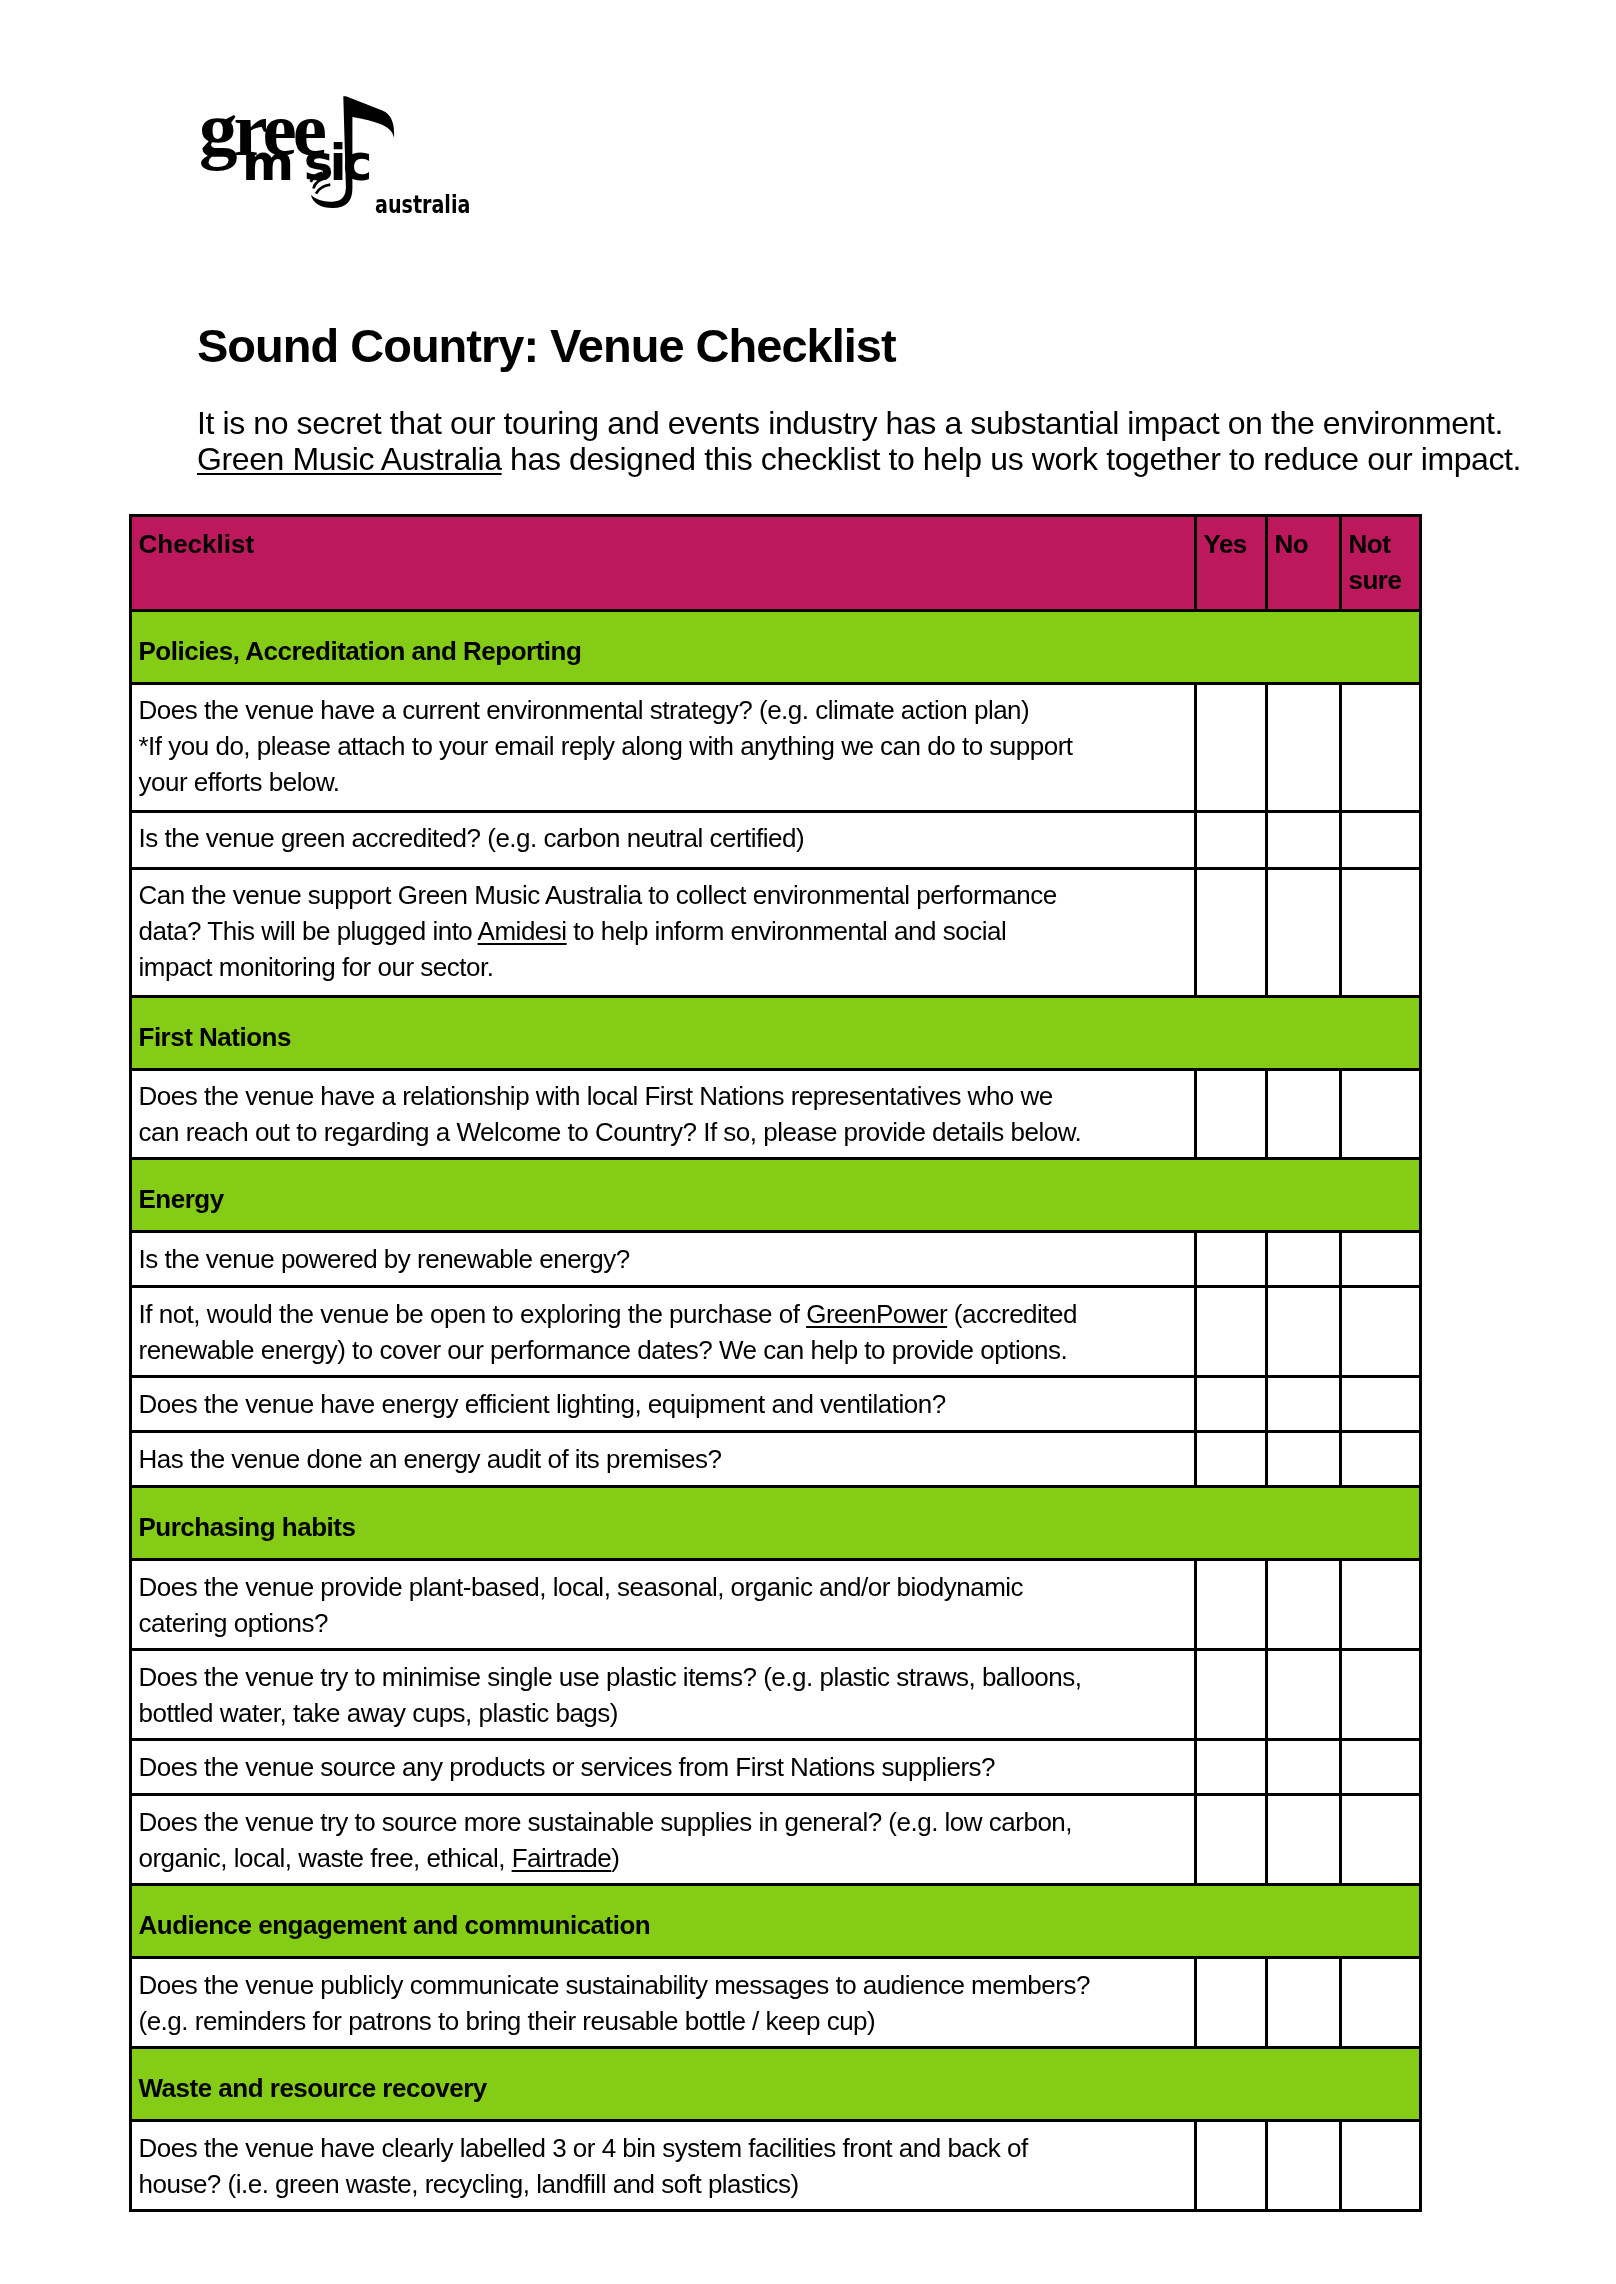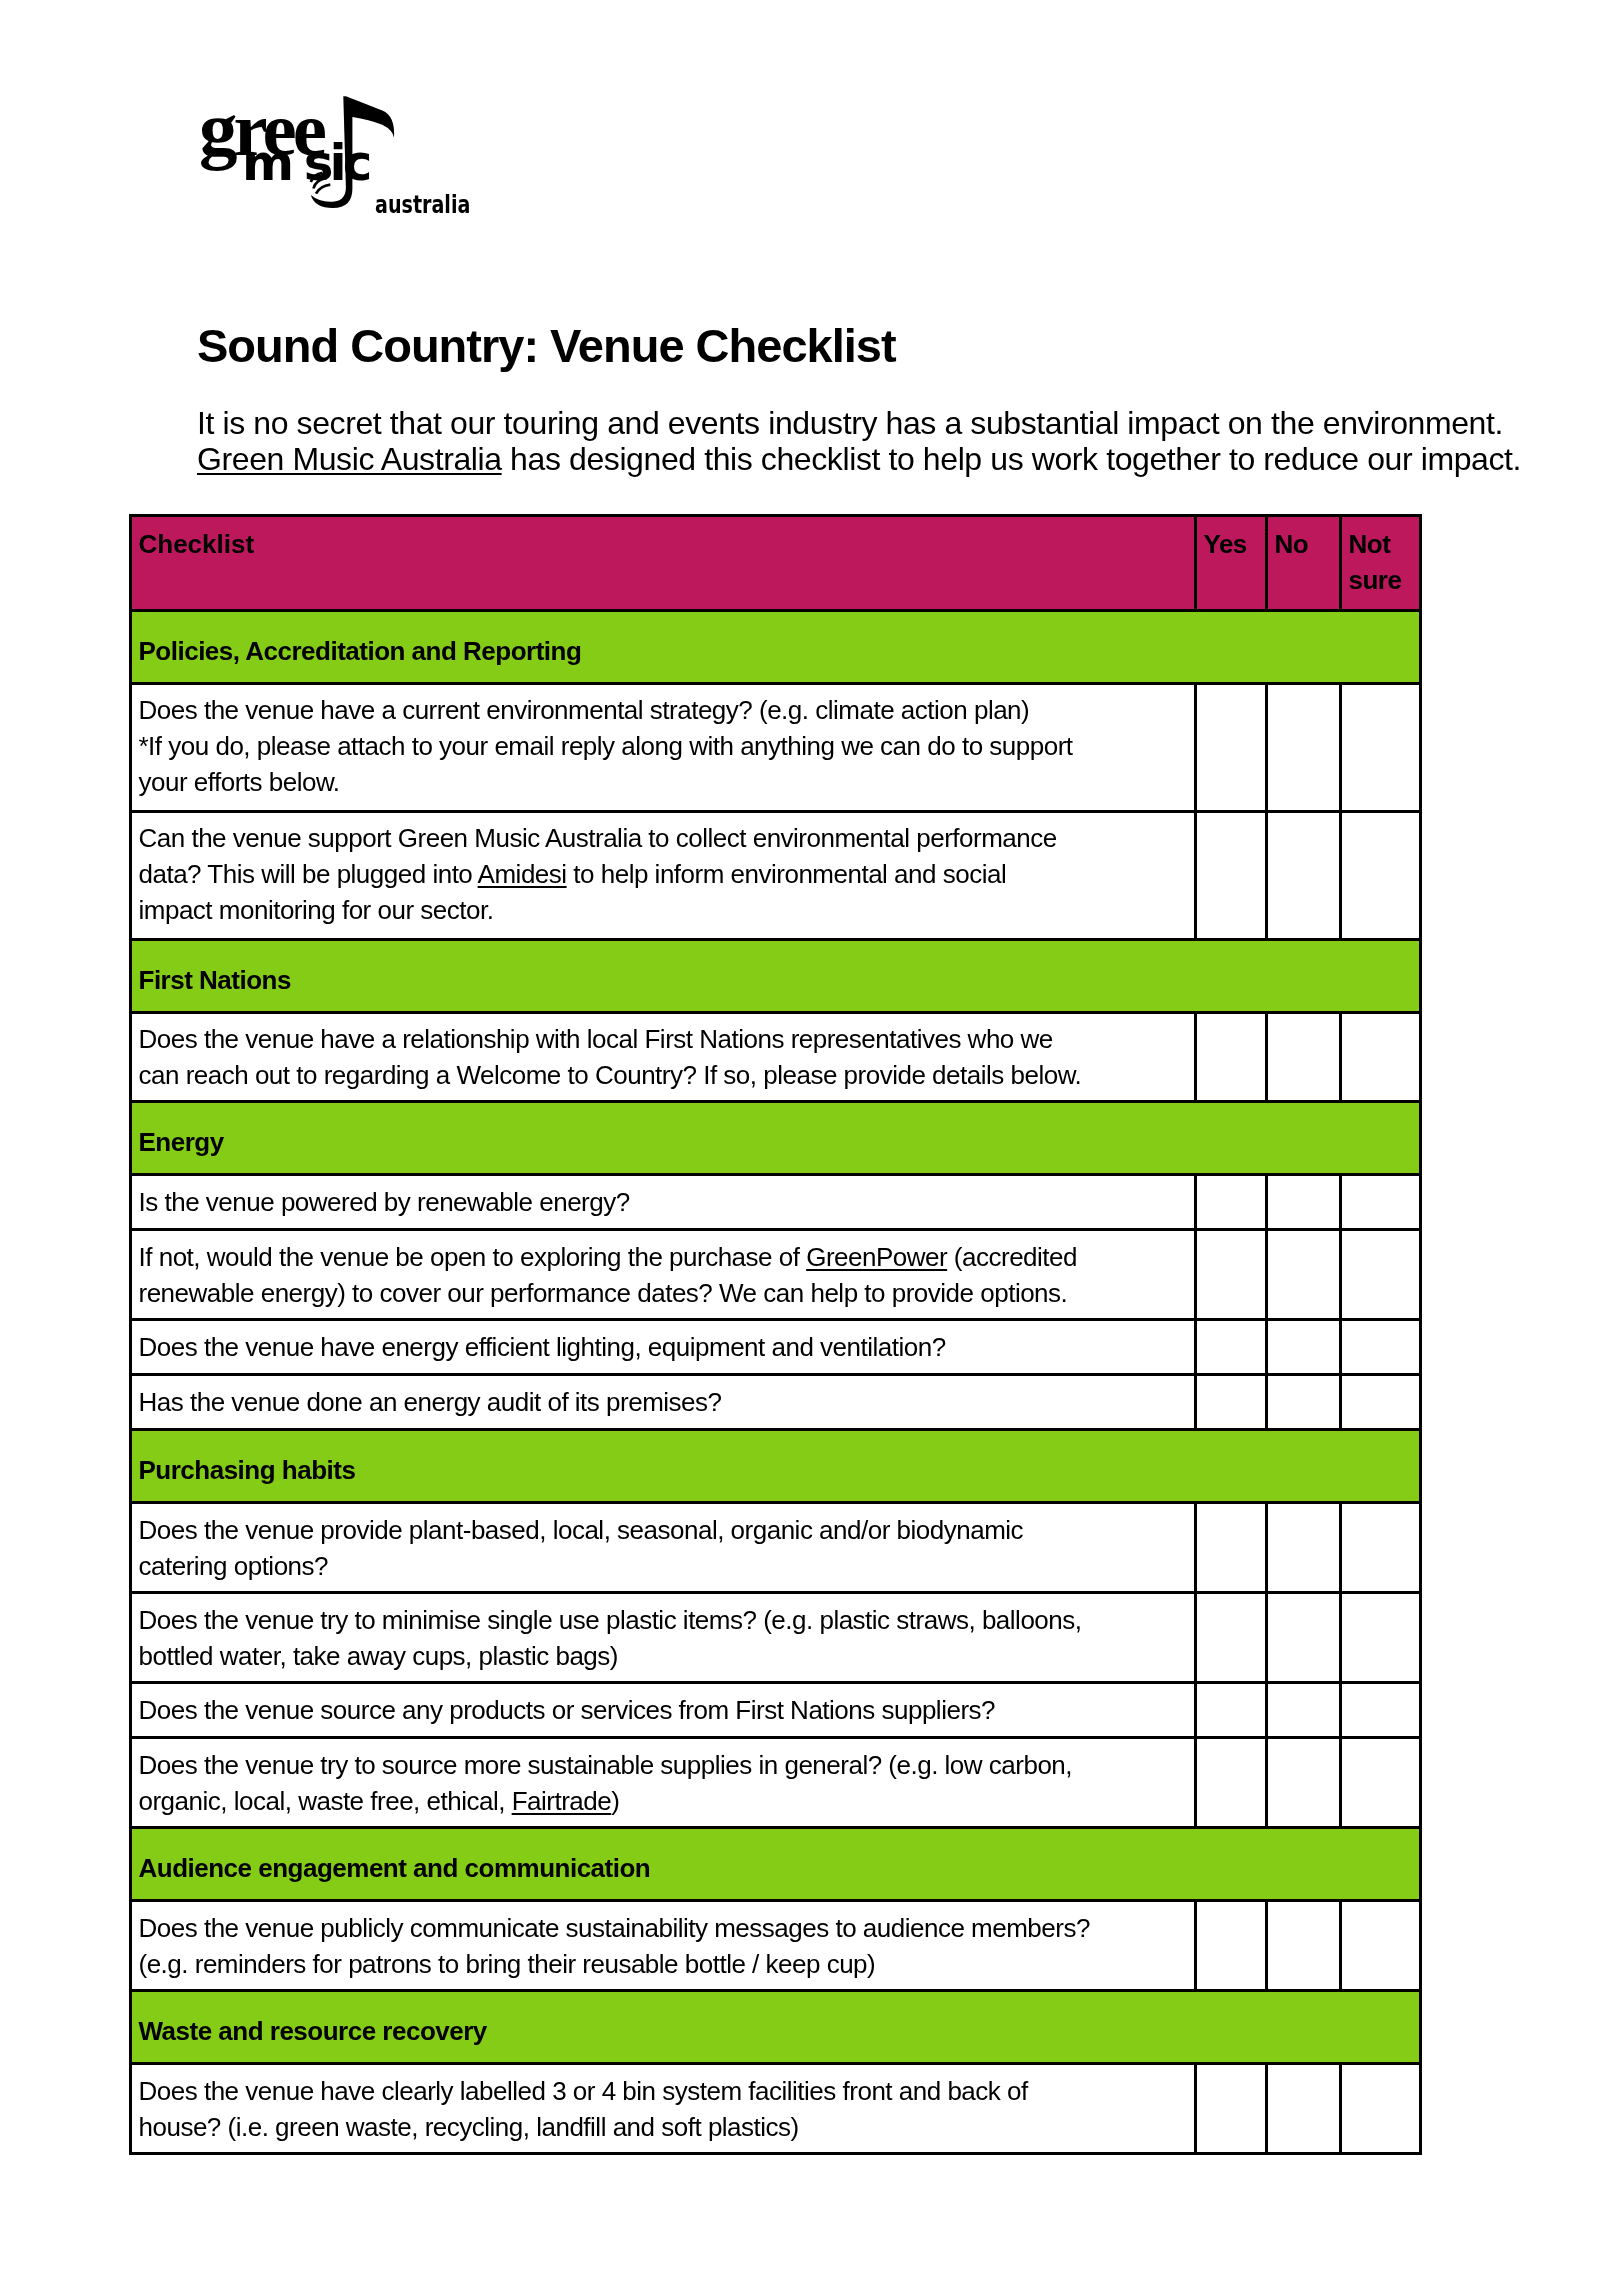--- a/index.html
+++ b/index.html
@@ -72,20 +72,28 @@
     <tr class="item" style="height:128px">
       <td class="q">
         <span class="qline">Does the venue have a current environmental strategy? (e.g. climate action plan)</span>
         <span class="qline">*If you do, please attach to your email reply along with anything we can do to support</span>
         <span class="qline">your efforts below.</span>
       </td>
       <td class="box"></td>
       <td class="box"></td>
       <td class="box"></td>
     </tr>
+    <tr class="item" style="height:57px">
+      <td class="q">
+        <span class="qline">Is the venue green accredited? (e.g. carbon neutral certified)</span>
+      </td>
+      <td class="box"></td>
+      <td class="box"></td>
+      <td class="box"></td>
+    </tr>
     <tr class="item" style="height:128px">
       <td class="q">
         <span class="qline">Can the venue support Green Music Australia to collect environmental performance</span>
         <span class="qline"><span>data? This will be plugged into </span><a class="link">Amidesi</a><span> to help inform environmental and social</span></span>
         <span class="qline">impact monitoring for our sector.</span>
       </td>
       <td class="box"></td>
       <td class="box"></td>
       <td class="box"></td>
     </tr>

